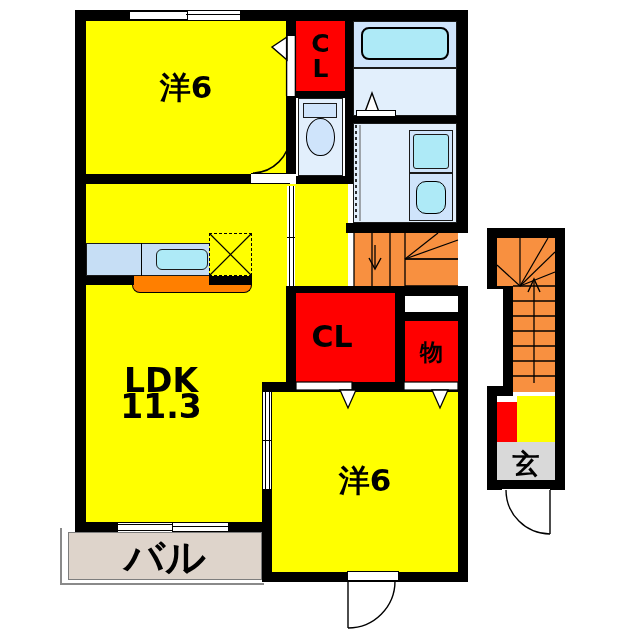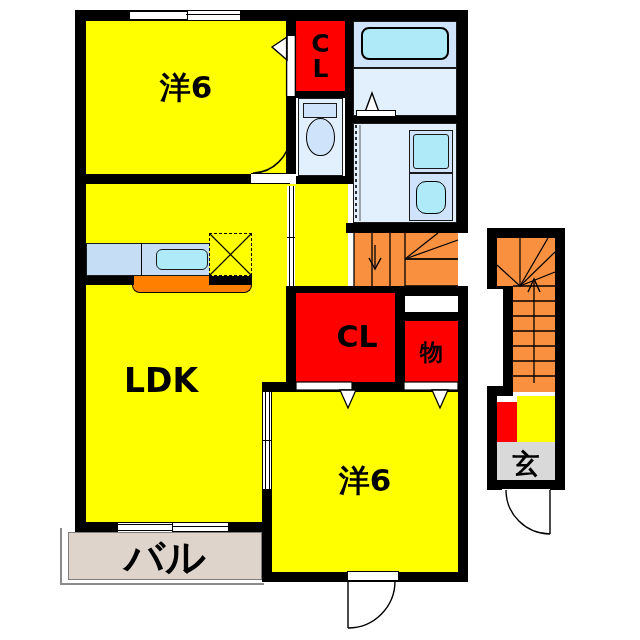--- a/index.html
+++ b/index.html
@@ -116,40 +116,41 @@
   <div class="abs wet-deep" style="left:416px;top:181px;width:30px;height:33px;border:1.5px solid #000;border-radius:10px;"></div>
 
   <svg style="left:0;top:0;width:640px;height:640px;">
     <line x1="356" y1="125" x2="356" y2="221" stroke="#000" stroke-width="1.6" stroke-dasharray="3,3"></line>
     <line x1="360" y1="125" x2="360" y2="221" stroke="#666" stroke-width="1.1"></line>
   </svg>
   <div class="abs wall" style="left:346px;top:223px;width:122px;height:10px;"></div>
 
   <div class="abs room-yellow" style="left:86px;top:184px;width:200px;height:348px;"></div>
   <div class="label lbl-ldk" style="left:106px;top:360px;width:110px;height:40px;">LDK</div>
+  <div class="label lbl-ldk" style="left:106px;top:386px;width:110px;height:40px;">11.3</div>
 
   <div class="abs wall" style="left:241px;top:234px;width:10px;height:42px;"></div>
   <div class="abs counter outline-thin" style="left:86px;top:243px;width:155px;height:33px;"></div>
   <div class="abs thinline" style="left:141px;top:243px;width:1.3px;height:33px;"></div>
   <div class="abs wet-deep outline-thin" style="left:156px;top:249px;width:52px;height:21px;border-radius:6px;"></div>
 
   <div class="abs" style="left:209px;top:233px;width:43px;height:43px;background:#ffff00;border:1.6px dashed #000;"></div>
   <svg style="left:0;top:0;width:640px;height:640px;">
     <line x1="210" y1="234" x2="251" y2="275" stroke="#000" stroke-width="1.2"></line>
     <line x1="251" y1="234" x2="210" y2="275" stroke="#000" stroke-width="1.2"></line>
   </svg>
 
   <div class="abs counter-front" style="left:132px;top:276px;width:120px;height:17px;border-radius:0 0 8px 8px;border:1.3px solid #000;border-top:none;"></div>
 
   <div class="abs wall" style="left:86px;top:276px;width:48px;height:9px;"></div>
   <div class="abs wall" style="left:209px;top:276px;width:43px;height:9px;"></div>
 
   <div class="abs wall" style="left:286px;top:286px;width:182px;height:10px;"></div>
   <div class="abs room-red" style="left:296px;top:293px;width:99px;height:89px;"></div>
-  <div class="label lbl-cl-big" style="left:315px;top:315px;width:84px;height:44px;">CL</div>
+  <div class="label lbl-cl-big" style="left:290px;top:315px;width:84px;height:44px;">CL</div>
   <div class="abs wall" style="left:286px;top:286px;width:10px;height:96px;"></div>
   <div class="abs wall" style="left:395px;top:286px;width:10px;height:96px;"></div>
 
   <div class="abs room-red" style="left:405px;top:320px;width:53px;height:62px;"></div>
   <div class="label lbl-mono" style="left:409px;top:336px;width:45px;height:32px;">物</div>
   <div class="abs wall" style="left:395px;top:312px;width:73px;height:9px;"></div>
   <div class="abs wall" style="left:458px;top:286px;width:10px;height:96px;"></div>
 
   <div class="abs room-orange" style="left:354px;top:233px;width:104px;height:53px;"></div>
   <svg style="left:0;top:0;width:640px;height:640px;">

